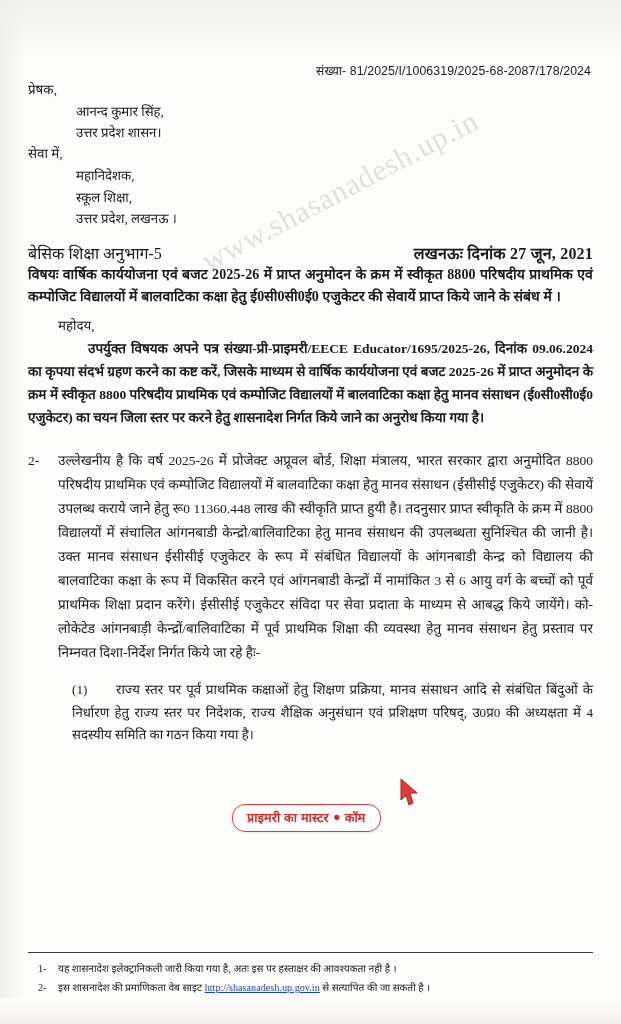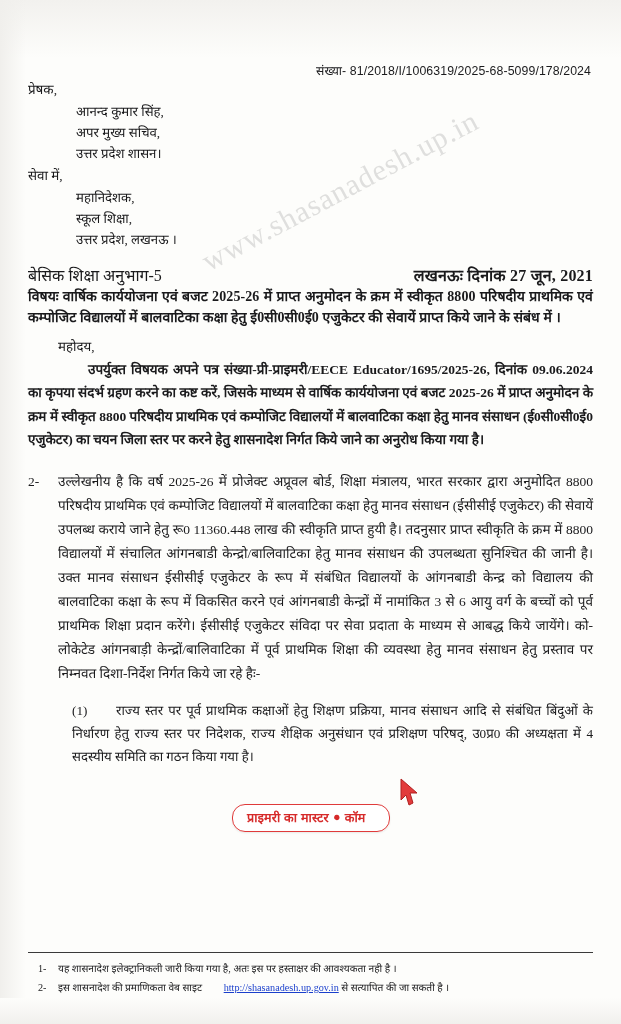--- a/index.html
+++ b/index.html
@@ -148,21 +148,21 @@
     font-weight: normal;
   }
 
   
   .stamp {
     position: absolute;
     left: 232px;
     top: 804px;
     border: 1.6px solid #e03b3b;
     border-radius: 13px;
-    padding: 4px 23px 5px 14px;
+    padding: 4px 14px 5px 14px;
     background: rgba(255,255,255,0.92);
     color: #d62a2a;
     font-family: "Liberation Sans", sans-serif;
     font-size: 12.6px;
     font-weight: bold;
     letter-spacing: 0.2px;
     white-space: nowrap;
     box-shadow: 0 1px 2px rgba(0,0,0,0.08);
   }
   .stamp .dot {
@@ -197,40 +197,38 @@
     margin-top: 3px;
   }
   .footer .fnum {
     position: absolute;
     left: 10px;
     top: 0;
   }
   .footer a {
     color: #1a3fcc;
     text-decoration: underline;
-    margin-left: 19px;
   }
 </style>
 </head>
 <body>
 
 <div class="page">
 
   <div class="scan-shade-top"></div>
   <div class="scan-shade-left"></div>
   <div class="scan-shade-bottom"></div>
 
   <div class="doc">
 
-    <div class="ref-no">संख्या- 81/2018/I/1006319/2025-68-5099/178/2024</div>
+    <div class="ref-no">संख्या- 81/2025/I/1006319/2025-68-2087/178/2024</div>
 
     <div class="blk">
       <div class="lbl">प्रेषक,</div>
       <div class="ind1">आनन्द कुमार सिंह,</div>
-      <div class="ind1">अपर मुख्य सचिव,</div>
       <div class="ind1">उत्तर प्रदेश शासन।</div>
     </div>
 
     <div class="blk">
       <div class="lbl">सेवा में,</div>
       <div class="ind1">महानिदेशक,</div>
       <div class="ind1">स्कूल शिक्षा,</div>
       <div class="ind1">उत्तर प्रदेश, लखनऊ ।</div>
     </div>
 

